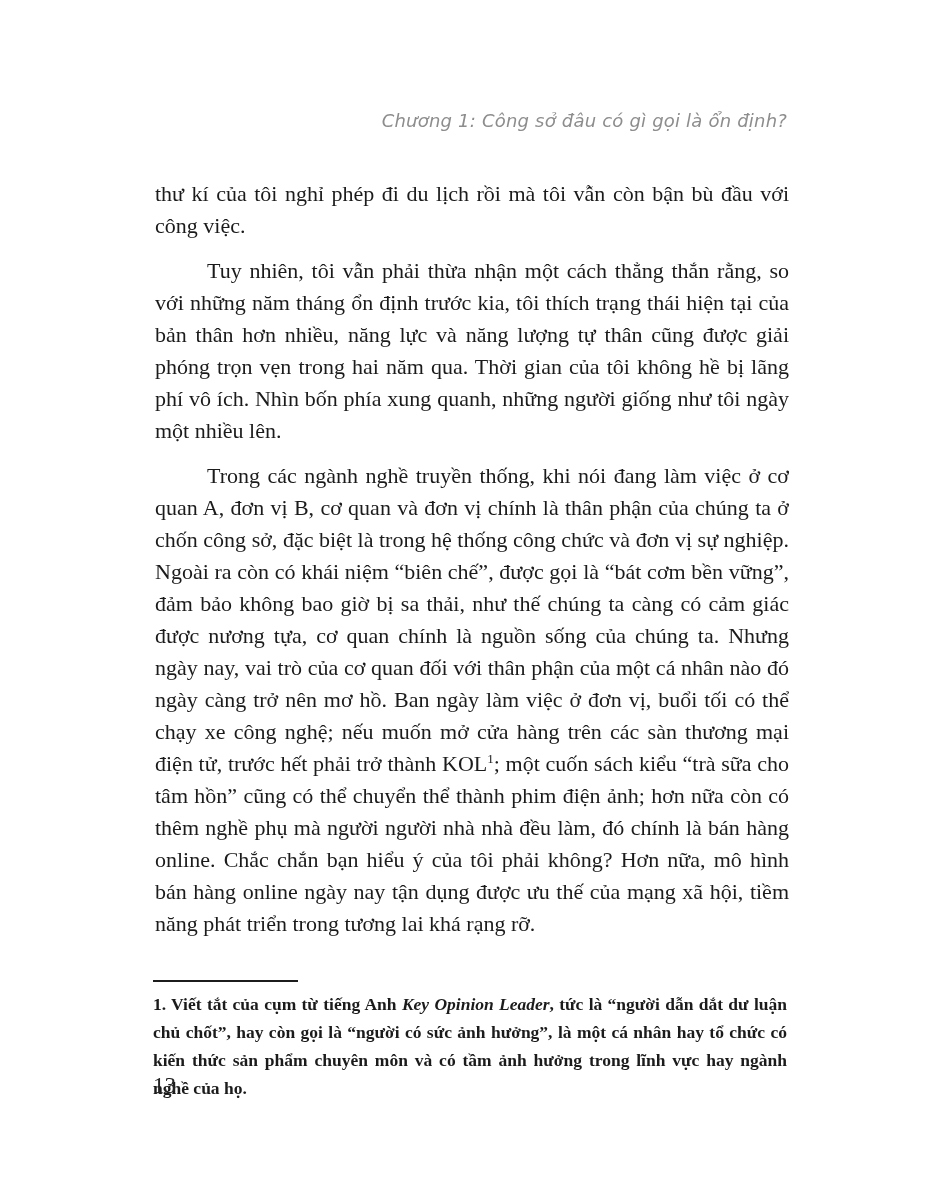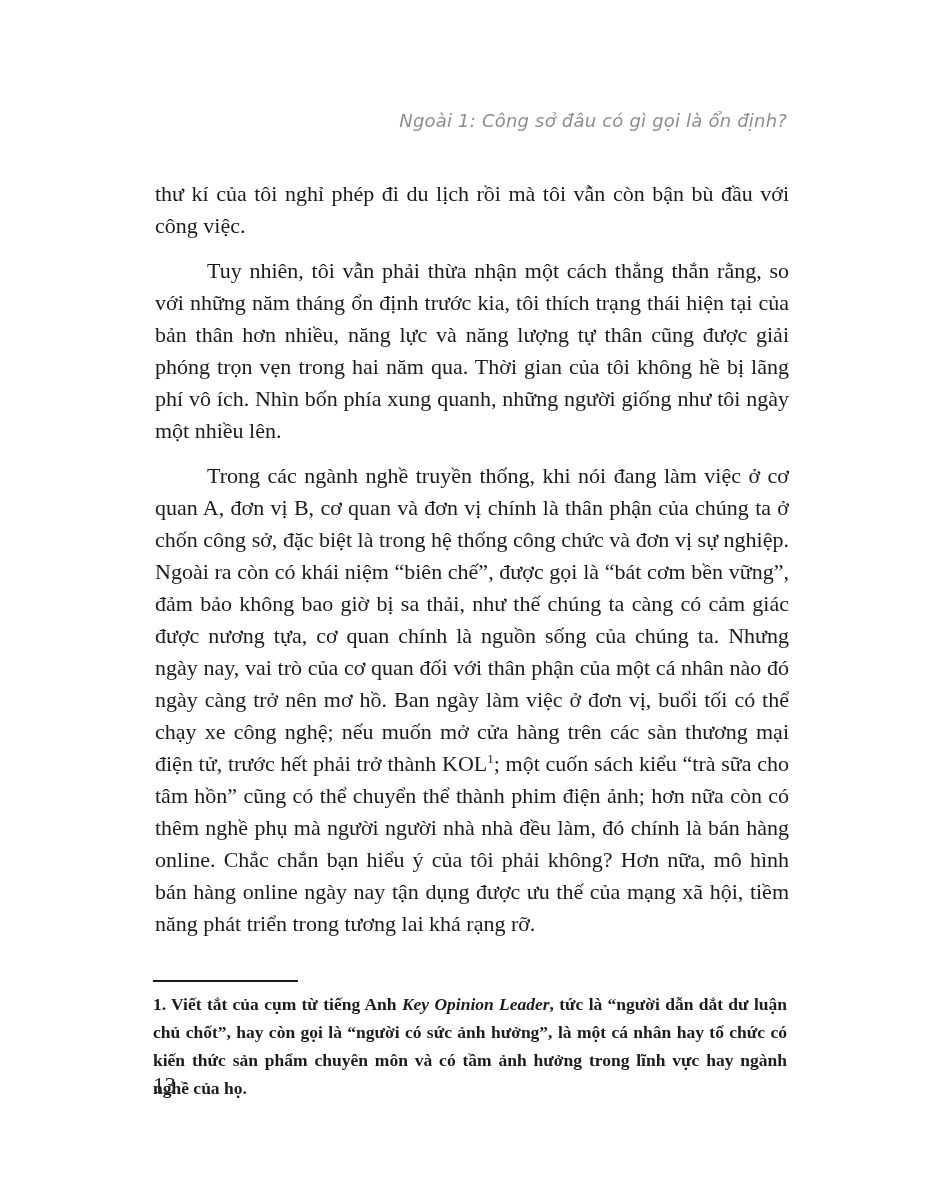--- a/index.html
+++ b/index.html
@@ -80,21 +80,21 @@
     left: 153px;
     width: 634px;
     font-size: 23px;
     color: #242424;
   }
 </style>
 </head>
 <body>
 
 <div class="page">
-  <div class="running-head">Ngoài 1: Công sở đâu có gì gọi là ổn định?</div>
+  <div class="running-head">Chương 1: Công sở đâu có gì gọi là ổn định?</div>
 
   <div class="body-text">
       <p><span>thư kí của tôi nghỉ phép đi du lịch rồi mà tôi vẫn còn bận bù đầu với công việc.</span></p>
       <p class="indent"><span>Tuy nhiên, tôi vẫn phải thừa nhận một cách thẳng thắn rằng, so với những năm tháng ổn định trước kia, tôi thích trạng thái hiện tại của bản thân hơn nhiều, năng lực và năng lượng tự thân cũng được giải phóng trọn vẹn trong hai năm qua. Thời gian của tôi không hề bị lãng phí vô ích. Nhìn bốn phía xung quanh, những người giống như tôi ngày một nhiều lên.</span></p>
       <p class="indent"><span>Trong các ngành nghề truyền thống, khi nói đang làm việc ở cơ quan A, đơn vị B, cơ quan và đơn vị chính là thân phận của chúng ta ở chốn công sở, đặc biệt là trong hệ thống công chức và đơn vị sự nghiệp. Ngoài ra còn có khái niệm “biên chế”, được gọi là “bát cơm bền vững”, đảm bảo không bao giờ bị sa thải, như thế chúng ta càng có cảm giác được nương tựa, cơ quan chính là nguồn sống của chúng ta. Nhưng ngày nay, vai trò của cơ quan đối với thân phận của một cá nhân nào đó ngày càng trở nên mơ hồ. Ban ngày làm việc ở đơn vị, buổi tối có thể chạy xe công nghệ; nếu muốn mở cửa hàng trên các sàn thương mại điện tử, trước hết phải trở thành KOL</span><sup>1</sup><span>; một cuốn sách kiểu “trà sữa cho tâm hồn” cũng có thể chuyển thể thành phim điện ảnh; hơn nữa còn có thêm nghề phụ mà người người nhà nhà đều làm, đó chính là bán hàng online. Chắc chắn bạn hiểu ý của tôi phải không? Hơn nữa, mô hình bán hàng online ngày nay tận dụng được ưu thế của mạng xã hội, tiềm năng phát triển trong tương lai khá rạng rỡ.</span></p>
     </div>
 
   <div class="footnote-block">
     <div class="footnote-rule"></div>
     <p class="footnote-text"><span>1. Viết tắt của cụm từ tiếng Anh </span><em>Key Opinion Leader</em><span>, tức là “người dẫn dắt dư luận chủ chốt”, hay còn gọi là “người có sức ảnh hưởng”, là một cá nhân hay tổ chức có kiến thức sản phẩm chuyên môn và có tầm ảnh hưởng trong lĩnh vực hay ngành nghề của họ.</span></p>

